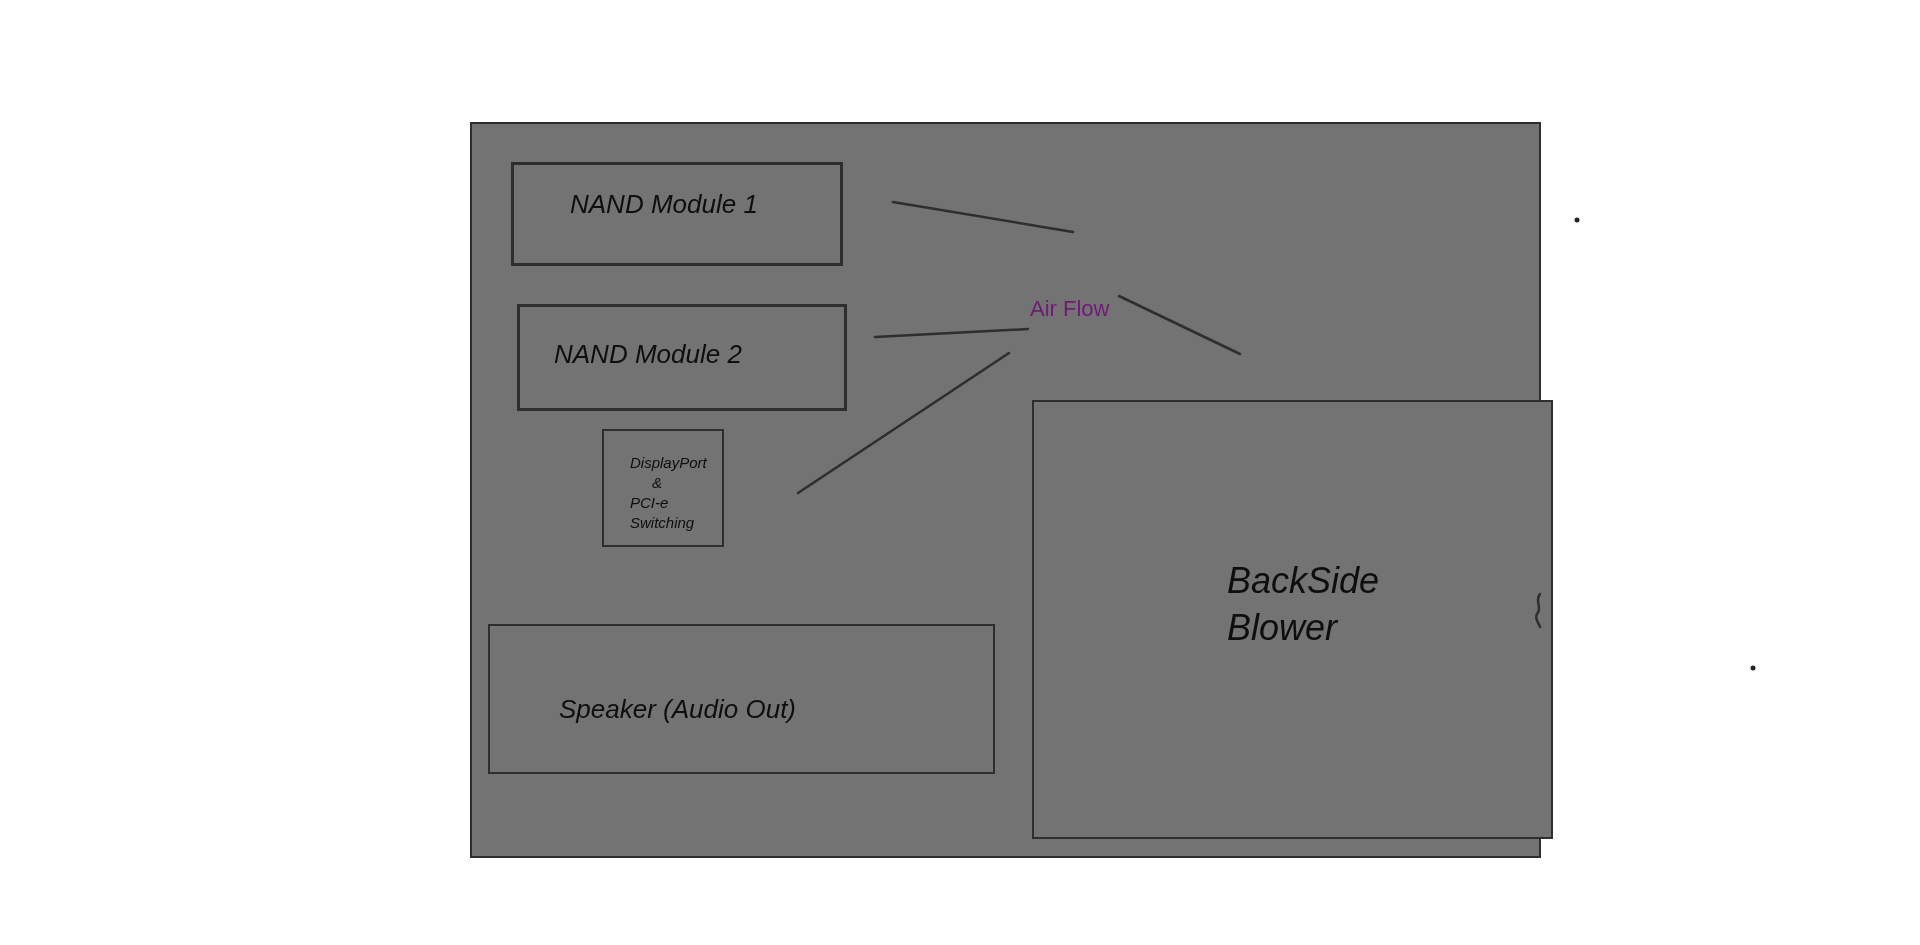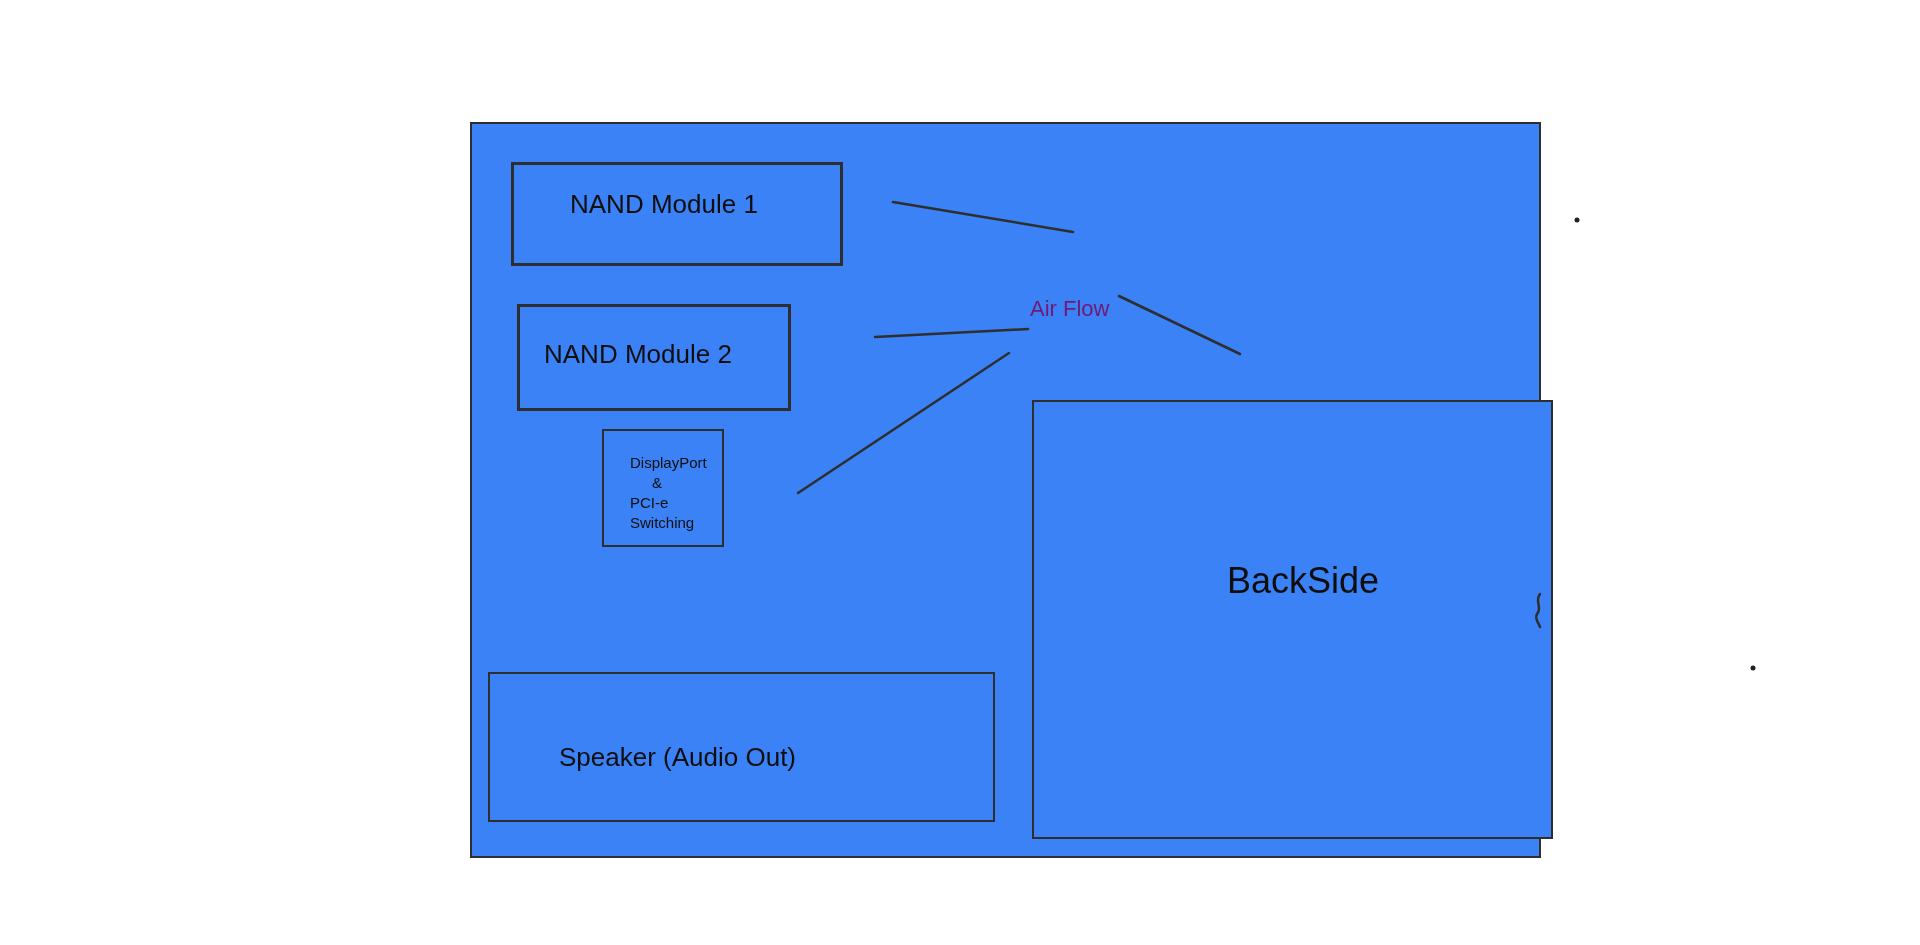--- a/index.html
+++ b/index.html
@@ -7,52 +7,53 @@
     position: relative;
     width: 1920px;
     height: 945px;
     background: #ffffff;
     font-family: "Liberation Sans", sans-serif;
     color: #0e0e0e;
     overflow: hidden;
   }
   .box {
     position: absolute;
-    background: #3b82f6;
+    background: #737373;
     box-sizing: border-box;
+    font-style: italic;
   }
   .outer-rect {
     left: 470px; top: 122px; width: 1071px; height: 736px;
     border: 2px solid #2e2e2e;
   }
   .nand1 {
     left: 511px; top: 162px; width: 332px; height: 104px;
     border: 3px solid #2e2e2e;
     padding: 26px 0 0 56px;
     font-size: 26px; line-height: 26px;
   }
   .nand2 {
-    left: 517px; top: 304px; width: 274px; height: 107px;
+    left: 517px; top: 304px; width: 330px; height: 107px;
     border: 3px solid #2e2e2e;
-    padding: 34px 0 0 24px;
+    padding: 34px 0 0 34px;
     font-size: 26px; line-height: 26px;
   }
   .dp-box {
     left: 602px; top: 429px; width: 122px; height: 118px;
     border: 2px solid #2e2e2e;
     padding: 22px 0 0 26px;
     font-size: 15px; line-height: 20px;
   }
   .dp-box .dp-line { display: block; }
   .dp-box .dp-line:nth-child(2) { padding-left: 22px; }
   .speaker {
     left: 488px; top: 624px; width: 507px; height: 150px;
     border: 2px solid #2e2e2e;
     padding: 70px 0 0 69px;
-    font-size: 26px; line-height: 26px; margin-top: 48px;
+    font-size: 26px; line-height: 26px;
   }
   .blower {
     left: 1032px; top: 400px; width: 521px; height: 439px;
     border: 2px solid #2e2e2e;
     padding: 155px 0 0 193px;
     font-size: 36px; line-height: 47px;
   }
   .blower .blower-line { display: block; }
   .air-flow-label {
     position: absolute;
@@ -88,20 +89,21 @@
     <span class="dp-line">PCI-e</span>
     <span class="dp-line">Switching</span>
   </div>
 
   <div class="box speaker">
     <span>Speaker (Audio Out)</span>
   </div>
 
   <div class="box blower">
     <span class="blower-line">BackSide</span>
+    <span class="blower-line">Blower</span>
   </div>
 
   <div class="air-flow-label">Air Flow</div>
 
   <svg class="lines-overlay" viewBox="0 0 1920 945">
     <line x1="893" y1="202" x2="1073" y2="232" stroke="#2e2e2e" stroke-width="2.5" stroke-linecap="round"></line>
     <line x1="875" y1="337" x2="1028" y2="329" stroke="#2e2e2e" stroke-width="2.5" stroke-linecap="round"></line>
     <line x1="1119" y1="296" x2="1240" y2="354" stroke="#2e2e2e" stroke-width="2.5" stroke-linecap="round"></line>
     <line x1="798" y1="493" x2="1009" y2="353" stroke="#2e2e2e" stroke-width="2.5" stroke-linecap="round"></line>
     <path d="M 1540,594 C 1534,602 1543,607 1537,614 C 1534,619 1539,623 1540,627" fill="none" stroke="#2e2e2e" stroke-width="2.5" stroke-linecap="round"></path>

